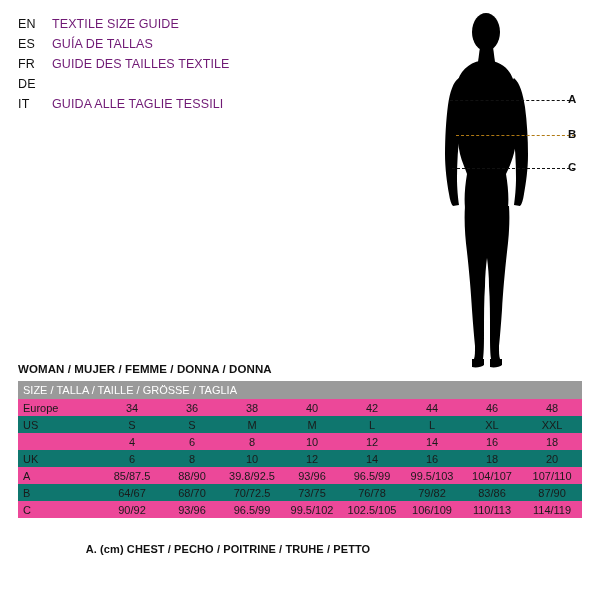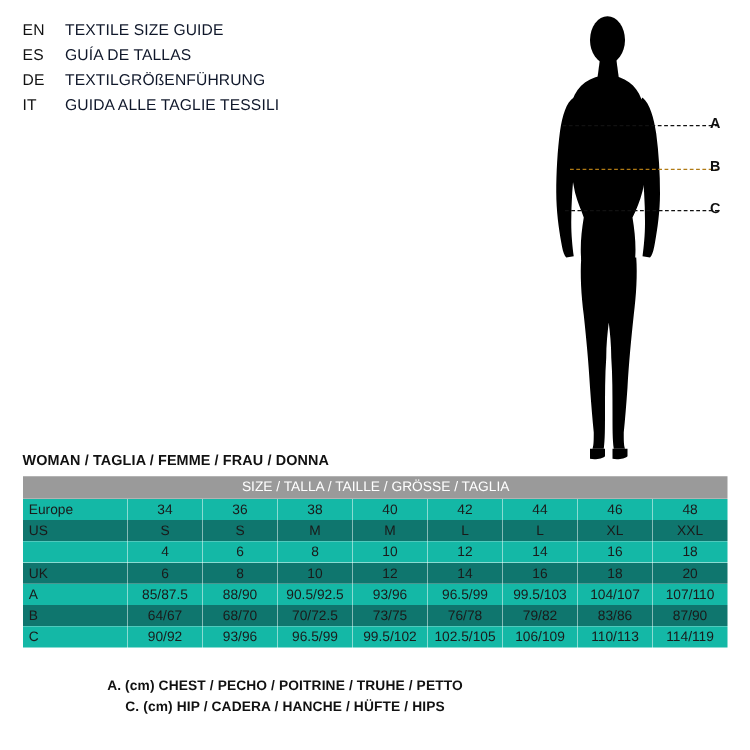--- a/index.html
+++ b/index.html
@@ -35,21 +35,21 @@
     line-height: 20px;
   }
   .lang-code {
     width: 34px;
     font-size: 12.5px;
     color: #111;
     letter-spacing: 0.2px;
   }
   .lang-text {
     font-size: 12.5px;
-    color: #0f172a;
+    color: #701a75;
     letter-spacing: 0.1px;
   }
 
   
   .figure-wrap {
     position: absolute;
     top: 8px;
     left: 420px;
     width: 170px;
     height: 362px;
@@ -108,27 +108,27 @@
     overflow: hidden;
   }
   table.size-table td.rowhead {
     text-align: left;
     padding-left: 5px;
   }
   tr.head-row td {
     background: #9a9a9a;
     color: #ffffff;
     font-weight: normal;
-    text-align: center;
+    text-align: left;
     padding-left: 5px;
     height: 18px;
     font-size: 11px;
   }
   tr.zebra td {
-    background: #14b8a6;
+    background: #ec4899;
   }
   tr.plain td {
     background: #0f766e;
   }
 
   
   .notes {
     position: absolute;
     top: 541px;
     left: 18px;
@@ -151,22 +151,25 @@
   <div class="lang-block">
     <div class="lang-row">
       <span class="lang-code">EN</span>
       <span class="lang-text">TEXTILE SIZE GUIDE</span>
     </div>
     <div class="lang-row">
       <span class="lang-code">ES</span>
       <span class="lang-text">GUÍA DE TALLAS</span>
     </div>
     <div class="lang-row">
+      <span class="lang-code">FR</span>
+      <span class="lang-text">GUIDE DES TAILLES TEXTILE</span>
+    </div>
+    <div class="lang-row">
       <span class="lang-code">DE</span>
-      <span class="lang-text">TEXTILGRÖßENFÜHRUNG</span>
     </div>
     <div class="lang-row">
       <span class="lang-code">IT</span>
       <span class="lang-text">GUIDA ALLE TAGLIE TESSILI</span>
     </div>
   </div>
 
   <div class="figure-wrap">
     <svg class="figure-svg" width="170" height="362" viewBox="0 0 170 362">
       <g fill="#000000">
@@ -234,21 +237,21 @@
     <div class="measure-line" style="top:92px; left:30px; width:125px;"></div>
     <div class="measure-label" style="top:86px; left:148px;">A</div>
 
     <div class="measure-line amber" style="top:127px; left:36px; width:119px;"></div>
     <div class="measure-label" style="top:121px; left:148px;">B</div>
 
     <div class="measure-line" style="top:160px; left:32px; width:123px;"></div>
     <div class="measure-label" style="top:154px; left:148px;">C</div>
   </div>
 
-  <div class="woman-title">WOMAN / TAGLIA / FEMME / FRAU / DONNA</div>
+  <div class="woman-title">WOMAN / MUJER / FEMME / DONNA / DONNA</div>
 
   <div class="table-wrap">
     <table class="size-table">
       <colgroup>
         <col style="width:84px">
         <col style="width:60px">
         <col style="width:60px">
         <col style="width:60px">
         <col style="width:60px">
         <col style="width:60px">
@@ -306,21 +309,21 @@
           <td>14</td>
           <td>16</td>
           <td>18</td>
           <td>20</td>
         </tr>
 
         <tr class="zebra">
           <td class="rowhead">A</td>
           <td>85/87.5</td>
           <td>88/90</td>
-          <td>90.5/92.5</td>
+          <td>39.8/92.5</td>
           <td>93/96</td>
           <td>96.5/99</td>
           <td>99.5/103</td>
           <td>104/107</td>
           <td>107/110</td>
         </tr>
 
         <tr class="plain">
           <td class="rowhead">B</td>
           <td>64/67</td>
@@ -343,16 +346,15 @@
           <td>106/109</td>
           <td>110/113</td>
           <td>114/119</td>
         </tr>
       </tbody>
     </table>
   </div>
 
   <div class="notes">
     <div class="note">A. (cm) CHEST / PECHO / POITRINE / TRUHE / PETTO</div>
-    <div class="note">C. (cm) HIP / CADERA / HANCHE / HÜFTE / HIPS</div>
   </div>
 
 </div>
 
 </body></html>

